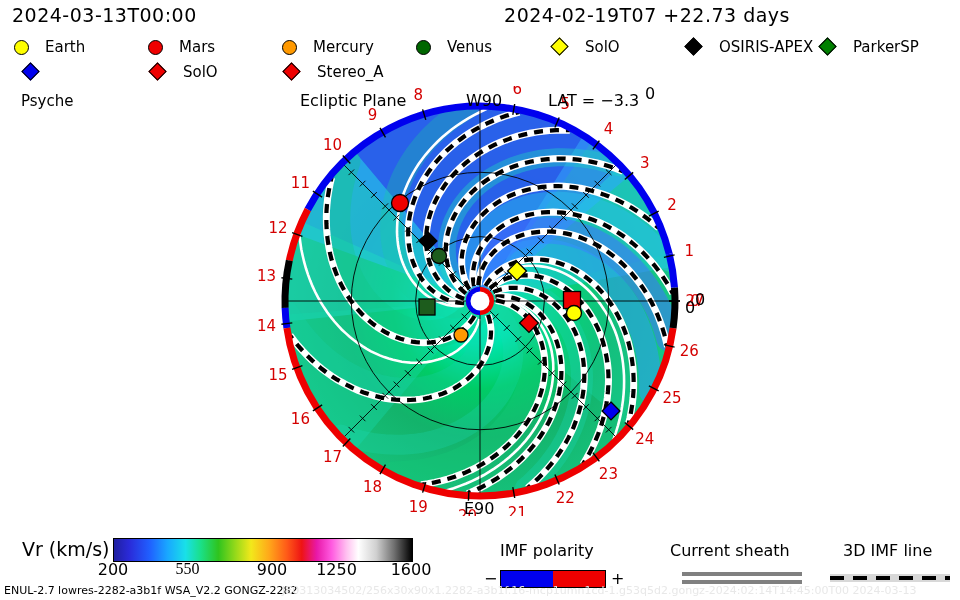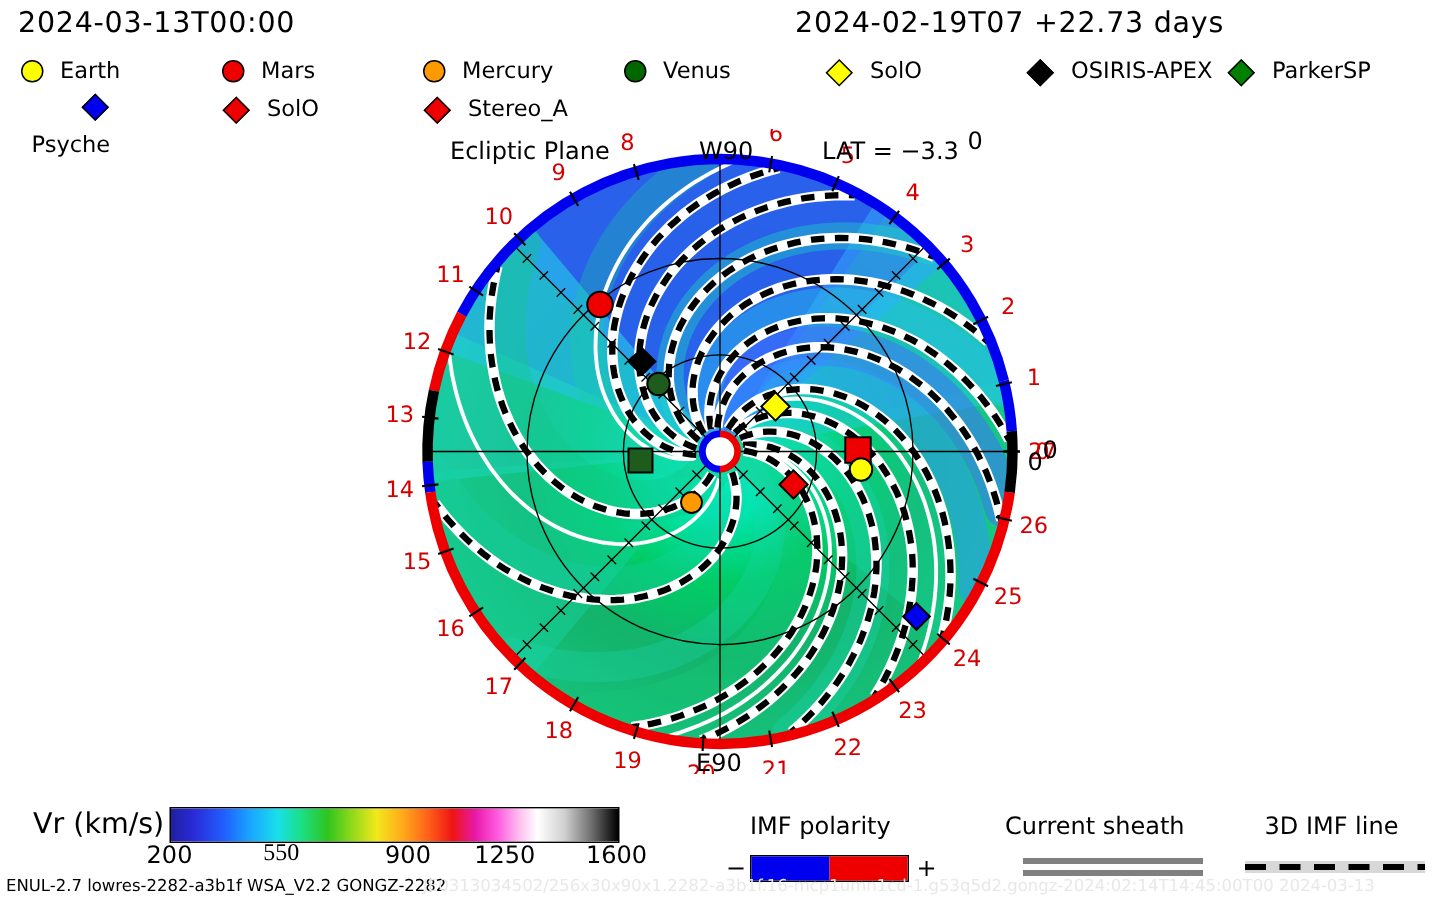--- a/index.html
+++ b/index.html
@@ -1,27 +1,27 @@
 <!DOCTYPE html>
 <html><head>
 <meta charset="utf-8">
 <style>
   html,body{margin:0;padding:0;background:#ffffff;}
   body{width:960px;height:600px;overflow:hidden;
        font-family:"DejaVu Sans",sans-serif;color:#000;}
-  #root{position:relative;width:804px;height:600px;padding-left:26px;}
+  #root{position:relative;width:804px;height:600px;}
 
   .abs{position:absolute;}
 
   
   #hdr-left{left:12px;top:4px;font-size:19px;letter-spacing:.5px;}
   #hdr-right{right:14px;top:4px;font-size:19px;letter-spacing:.5px;}
 
   
-  .leg-item{position:absolute;display:flex;align-items:flex-end;gap:11px;
+  .leg-item{position:absolute;display:flex;align-items:flex-start;gap:16px;
             font-size:15px;white-space:nowrap;}
   .leg-label{line-height:1;}
 
   .mk{display:inline-block;flex:0 0 auto;}
   .mk.circle{border-radius:50%;border:1px solid #000;}
   .mk.diamond{border:1px solid #000;transform:rotate(45deg);}
 
   
   #plot{left:0;top:86px;width:960px;height:430px;}
   #plotsvg{display:block;}

